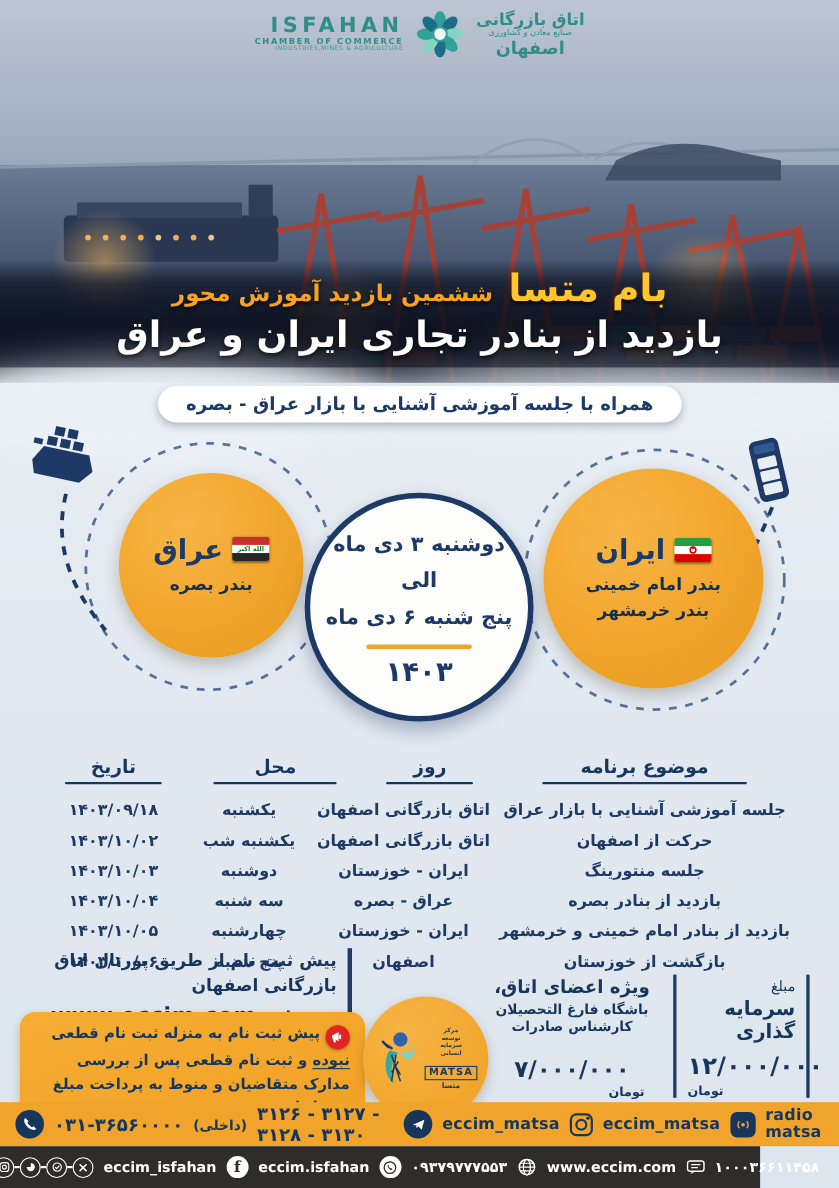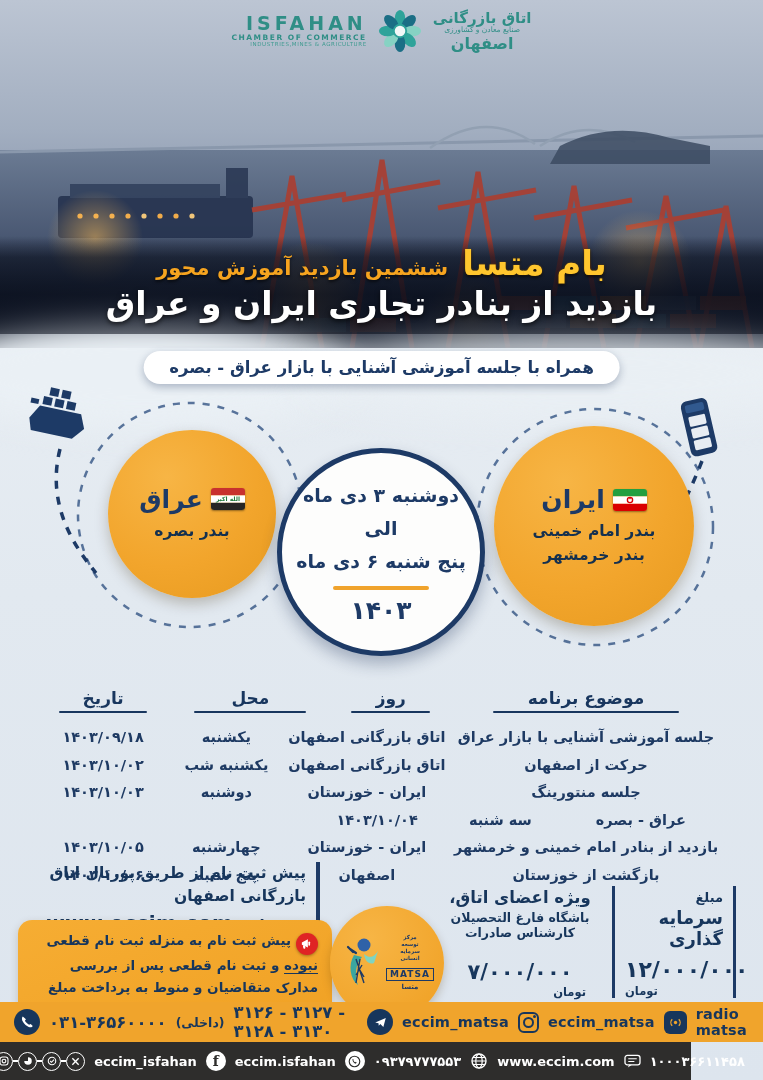--- a/index.html
+++ b/index.html
@@ -77,21 +77,21 @@
   .note{top:920px;left:18px;width:314px;background:linear-gradient(160deg,#f6ad33,#f0a124);border-radius:14px;
     padding:10px 14px 10px 12px;color:#17365c;font-size:13.5px;font-weight:bold;line-height:1.6;text-align:right;
     box-shadow:0 3px 8px rgba(80,50,0,.2);z-index:6;}
   .note .badge{display:inline-flex;width:22px;height:22px;border-radius:50%;background:#e02424;align-items:center;justify-content:center;
     vertical-align:-5px;margin-left:5px;box-shadow:0 1px 3px rgba(0,0,0,.35);}
   .note u{text-underline-offset:3px;}
 
   
   .invest{top:886px;left:612px;width:124px;padding:4px 10px 0;border-left:3px solid #1d3a66;border-right:3px solid #1d3a66;
     color:#17365c;text-align:right;z-index:6;}
-  .invest .lb1{font-size:13px;font-weight:bold;}
+  .invest .lb1{font-size:13px;font-weight:normal;}
   .invest .lb2{font-size:18px;font-weight:bold;margin-top:2px;}
   .invest .amt{font-size:22px;font-weight:bold;margin-top:8px;text-align:center;direction:ltr;}
   .invest .cur{font-size:11.5px;font-weight:bold;text-align:left;margin-top:2px;}
 
   .special{top:888px;left:436px;width:168px;color:#17365c;text-align:center;z-index:6;}
   .special .lb1{font-size:16.5px;font-weight:bold;}
   .special .lb2{font-size:12.5px;font-weight:bold;margin-top:3px;}
   .special .lb3{font-size:12.5px;font-weight:bold;}
   .special .amt{font-size:21px;font-weight:bold;margin-top:20px;direction:ltr;}
   .special .cur{font-size:11.5px;font-weight:bold;text-align:right;padding-right:18px;margin-top:1px;}
@@ -325,20 +325,21 @@
         <div class="sch-cell col-day">یکشنبه شب</div>
         <div class="sch-cell col-date">۱۴۰۳/۱۰/۰۲</div>
       </div>
       <div class="sch-row">
         <div class="sch-cell col-subject">جلسه منتورینگ</div>
         <div class="sch-cell col-place">ایران - خوزستان</div>
         <div class="sch-cell col-day">دوشنبه</div>
         <div class="sch-cell col-date">۱۴۰۳/۱۰/۰۳</div>
       </div>
       <div class="sch-row">
+        <div class="sch-cell col-subject">بازدید از بنادر بصره</div>
         <div class="sch-cell col-place">عراق - بصره</div>
         <div class="sch-cell col-day">سه شنبه</div>
         <div class="sch-cell col-date">۱۴۰۳/۱۰/۰۴</div>
       </div>
       <div class="sch-row">
         <div class="sch-cell col-subject">بازدید از بنادر امام خمینی و خرمشهر</div>
         <div class="sch-cell col-place">ایران - خوزستان</div>
         <div class="sch-cell col-day">چهارشنبه</div>
         <div class="sch-cell col-date">۱۴۰۳/۱۰/۰۵</div>
       </div>

